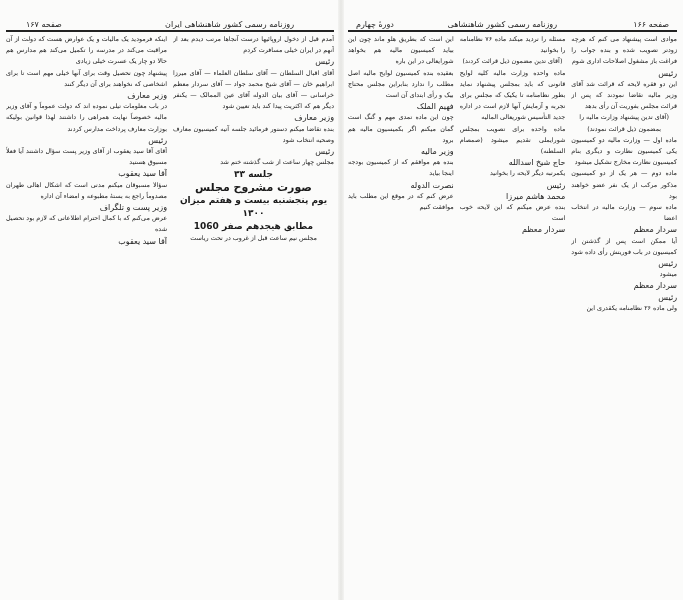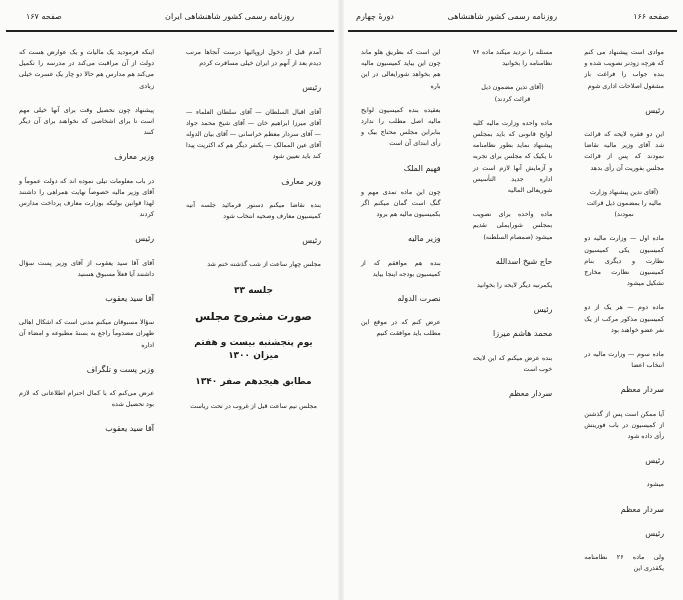--- a/index.html
+++ b/index.html
@@ -3,25 +3,25 @@
 <meta charset="utf-8">
 <style>
   html,body{margin:0;padding:0;background:#fff;}
   body{width:683px;height:600px;overflow:hidden;position:relative;font-family:"DejaVu Sans",sans-serif;color:#1a1a1a;}
   .spread{position:absolute;left:0;top:0;width:683px;height:600px;background:#fbfbfa;}
   .page{position:absolute;top:0;height:600px;}
   .page.left{left:0;width:340px;}
   .page.right{left:342px;width:341px;}
   .gutter{position:absolute;left:338px;top:0;width:6px;height:600px;background:linear-gradient(90deg,#f3f3f1,#e6e6e3,#f3f3f1);}
   .header{position:absolute;top:12px;left:6px;right:6px;height:16px;direction:rtl;font-size:8px;}
-  .header span{position:absolute;top:0;white-space:nowrap;text-align:center;}
+  .header span{position:absolute;top:8px;white-space:nowrap;text-align:center;}
   .rule{position:absolute;top:30px;left:6px;right:6px;height:2px;background:#222;}
   .cols{position:absolute;top:34px;left:6px;right:6px;bottom:6px;display:flex;flex-direction:row-reverse;gap:6px;}
   .col{flex:1;direction:rtl;font-size:6.4px;line-height:11.2px;text-align:justify;overflow:hidden;}
-  .col p{margin:13px;}
+  .col p{margin:0;}
   .col .spk{font-weight:normal;font-size:8px;}
   .col .center{text-align:center;}
   .col .title{text-align:center;font-weight:bold;font-size:9px;line-height:13px;}
   .col .title.big{font-size:11px;}
 </style>
 </head>
 <body>
 
 <div class="spread">
 
@@ -37,21 +37,21 @@
           <p>آمدم قبل از دخول اروپائیها درست آنجاها مرتب دیدم بعد از آنهم در ایران خیلی مسافرت کردم</p>
           <p class="spk">رئیس</p>
           <p>آقای اقبال السلطان — آقای سلطان العلماء — آقای میرزا ابراهیم خان — آقای شیخ محمد جواد — آقای سردار معظم خراسانی — آقای بیان الدوله آقای عین الممالک — یکنفر دیگر هم که اکثریت پیدا کند باید تعیین شود</p>
           <p class="spk">وزیر معارف</p>
           <p>بنده تقاضا میکنم دستور فرمائید جلسه آتیه کمیسیون معارف وصحیه انتخاب شود</p>
           <p class="spk">رئیس</p>
           <p>مجلس چهار ساعت از شب گذشته ختم شد</p>
           <p class="title">جلسه ۳۳</p>
           <p class="title big">صورت مشروح مجلس</p>
           <p class="title">یوم پنجشنبه بیست و هفتم میزان ۱۳۰۰</p>
-          <p class="title">مطابق هیجدهم صفر ۱۳۴۰</p>
+          <p class="title">مطابق هیجدهم صفر 1060</p>
           <p class="center">مجلس نیم ساعت قبل از غروب در تحت ریاست</p>
         </div>
       <div class="col" id="lp-c0">
           <p>اینکه فرمودید یک مالیات و یک عوارض هست که دولت از آن مراقبت می‌کند در مدرسه را تکمیل می‌کند هم مدارس هم حالا دو چار یک عسرت خیلی زیادی</p>
           <p>پیشنهاد چون تحصیل وقت برای آنها خیلی مهم است تا برای اشخاصی که نخواهند برای آن دیگر کنند</p>
           <p class="spk">وزیر معارف</p>
           <p>در باب معلومات تیلی نموده اند که دولت عموماً و آقای وزیر مالیه خصوصاً نهایت همراهی را داشتند لهذا قوانین بولیکه بوزارت معارف پرداخت مدارس کردند</p>
           <p class="spk">رئیس</p>
           <p>آقای آقا سید یعقوب از آقای وزیر پست سؤال داشتند آیا فعلاً مسبوق هستید</p>
           <p class="spk">آقا سید یعقوب</p>

